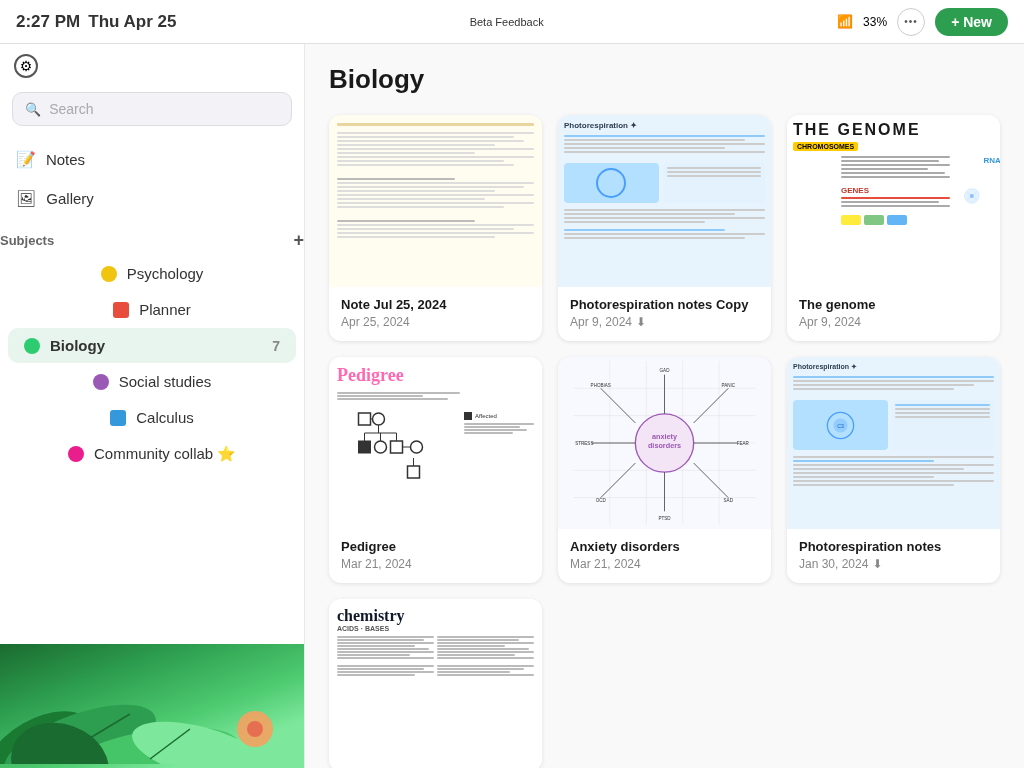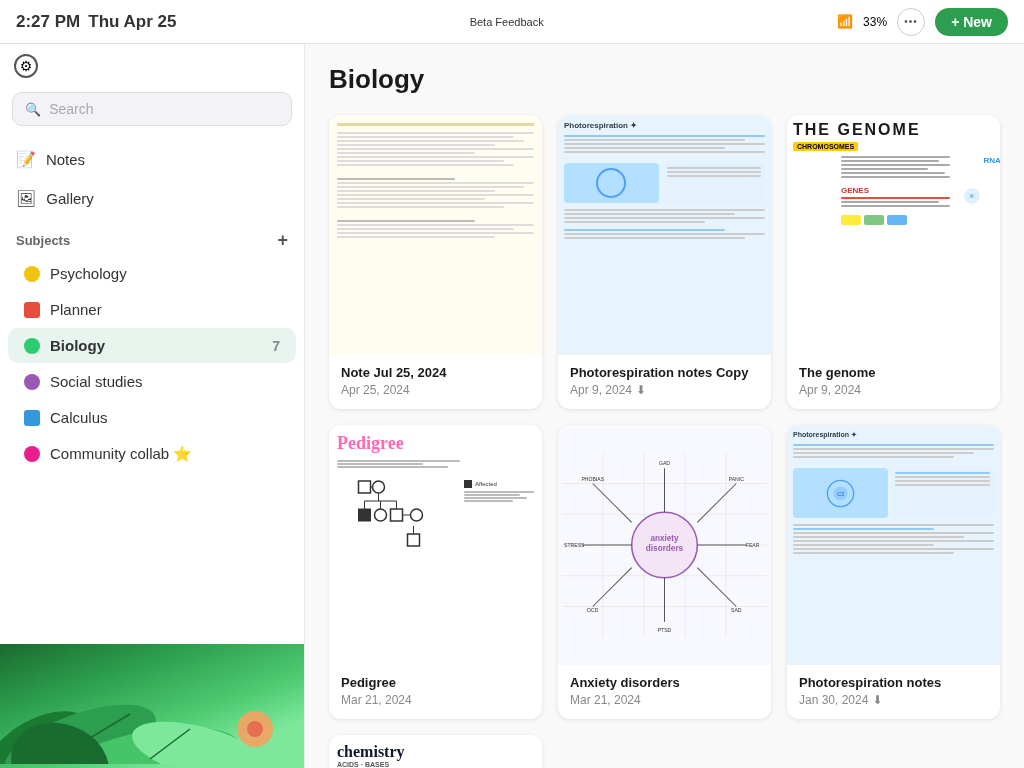--- a/index.html
+++ b/index.html
@@ -39,46 +39,46 @@
       background: #f2f2f7; display: flex; align-items: center; gap: 8px;
       color: #888; font-size: 14px;
     }
     .sidebar-nav { padding: 4px 0; }
     .sidebar-nav-item {
       display: flex; align-items: center; gap: 10px;
       padding: 10px 16px; font-size: 15px; color: #333; cursor: pointer;
     }
     .sidebar-section-header {
       display: flex; align-items: center; justify-content: space-between;
-      padding: 8px 16px 4px; font-size: 13px; font-weight: 600; color: #666;
+      padding: 8px 0 4px; font-size: 13px; font-weight: 600; color: #666;
       text-transform: none;
     }
     .sidebar-subject-item {
       display: flex; align-items: center; gap: 10px;
       padding: 9px 16px; font-size: 15px; color: #333; cursor: pointer;
-      border-radius: 10px; margin: 1px 8px;
+      border-radius: 10px; margin: 1px 8px; justify-content: center;
     }
     .sidebar-subject-item.active { background: #e8f5ee; font-weight: 600; }
     .subject-count { margin-left: auto; font-size: 14px; color: #888; }
     .subject-dot { width: 16px; height: 16px; border-radius: 50%; flex-shrink: 0; }
     .sidebar-bottom { margin-top: auto; }
 
     
     .content { flex: 1; overflow-y: auto; padding: 20px 24px; background: #f9f9f9; }
     .content-title { font-size: 26px; font-weight: 700; color: #1a1a1a; margin-bottom: 20px; }
 
     
     .notes-grid { display: grid; grid-template-columns: repeat(3, 1fr); gap: 16px; }
     .note-card {
       background: #fff; border-radius: 12px; overflow: hidden;
       box-shadow: 0 1px 4px rgba(0,0,0,0.1); cursor: pointer;
       transition: transform 0.1s;
     }
     .note-thumbnail {
-      width: 100%; height: 240px; background: #f8f8f8;
+      width: 100%; height: 172px; background: #f8f8f8;
       display: flex; align-items: center; justify-content: center;
       overflow: hidden; position: relative;
     }
     .note-info { padding: 10px 12px 12px; }
     .note-title { font-size: 13px; font-weight: 600; color: #1a1a1a; margin-bottom: 3px; }
     .note-date { font-size: 12px; color: #888; display: flex; align-items: center; gap: 4px; }
 
     
     .note-card:nth-child(1) .note-thumbnail { background: linear-gradient(to bottom, #fff8e1, #fff); }
     .note-card:nth-child(2) .note-thumbnail { background: #e8f4fd; }

